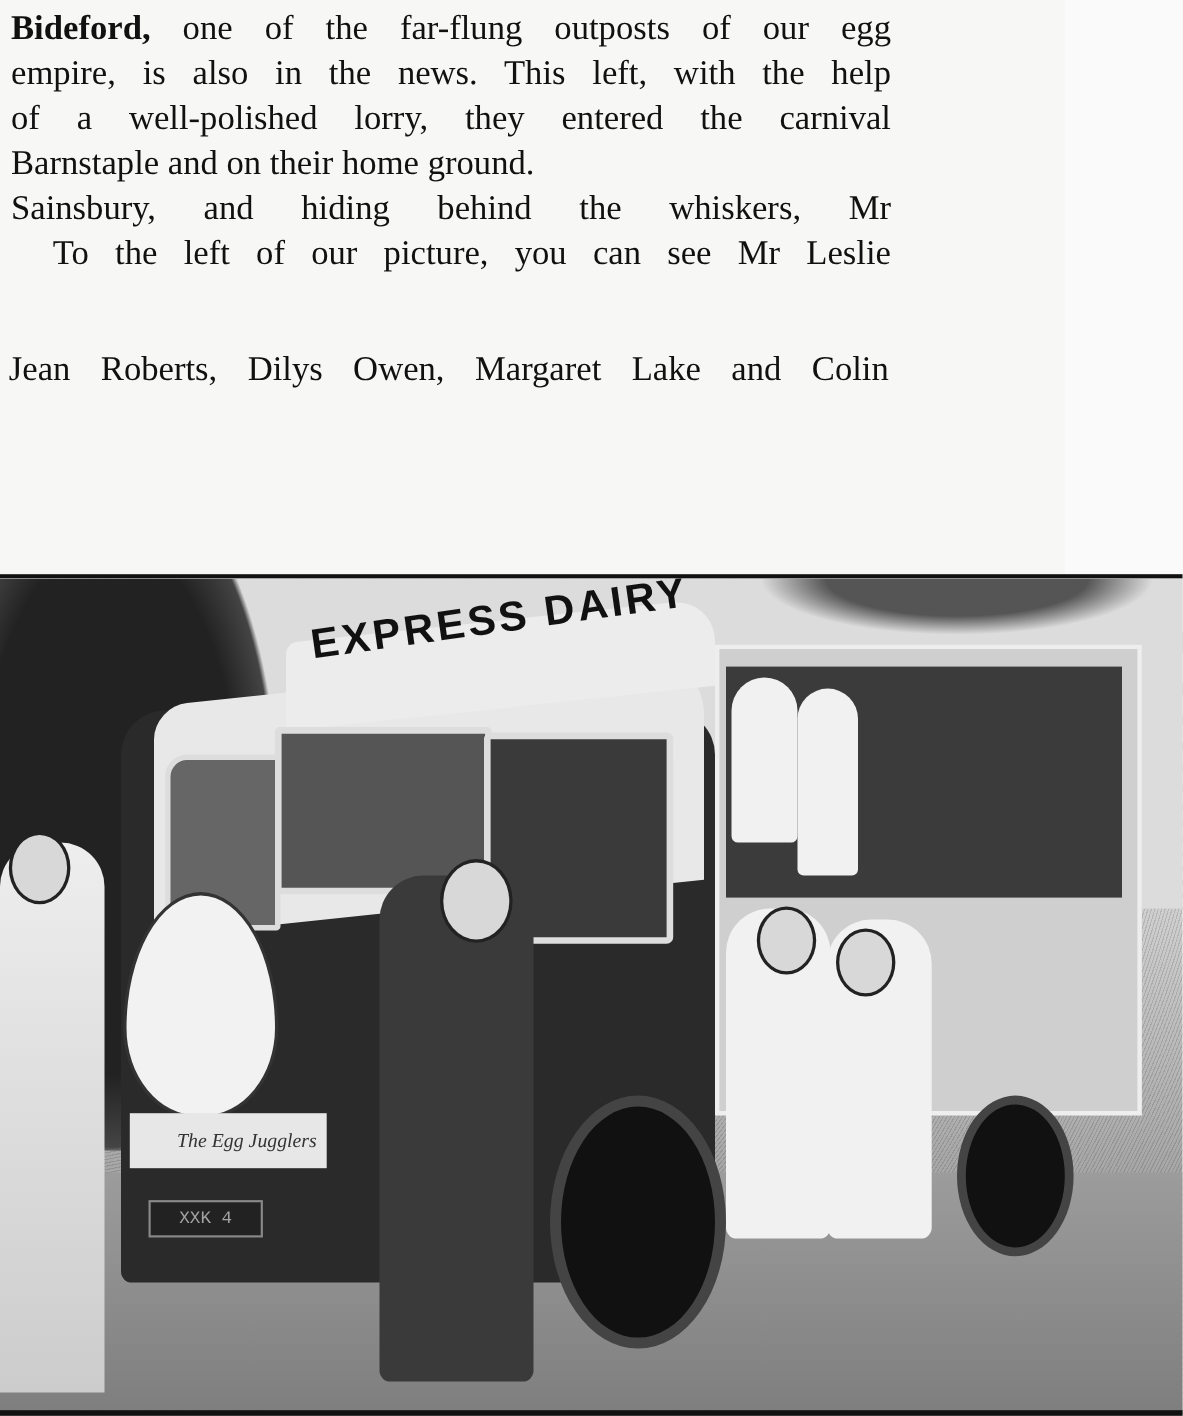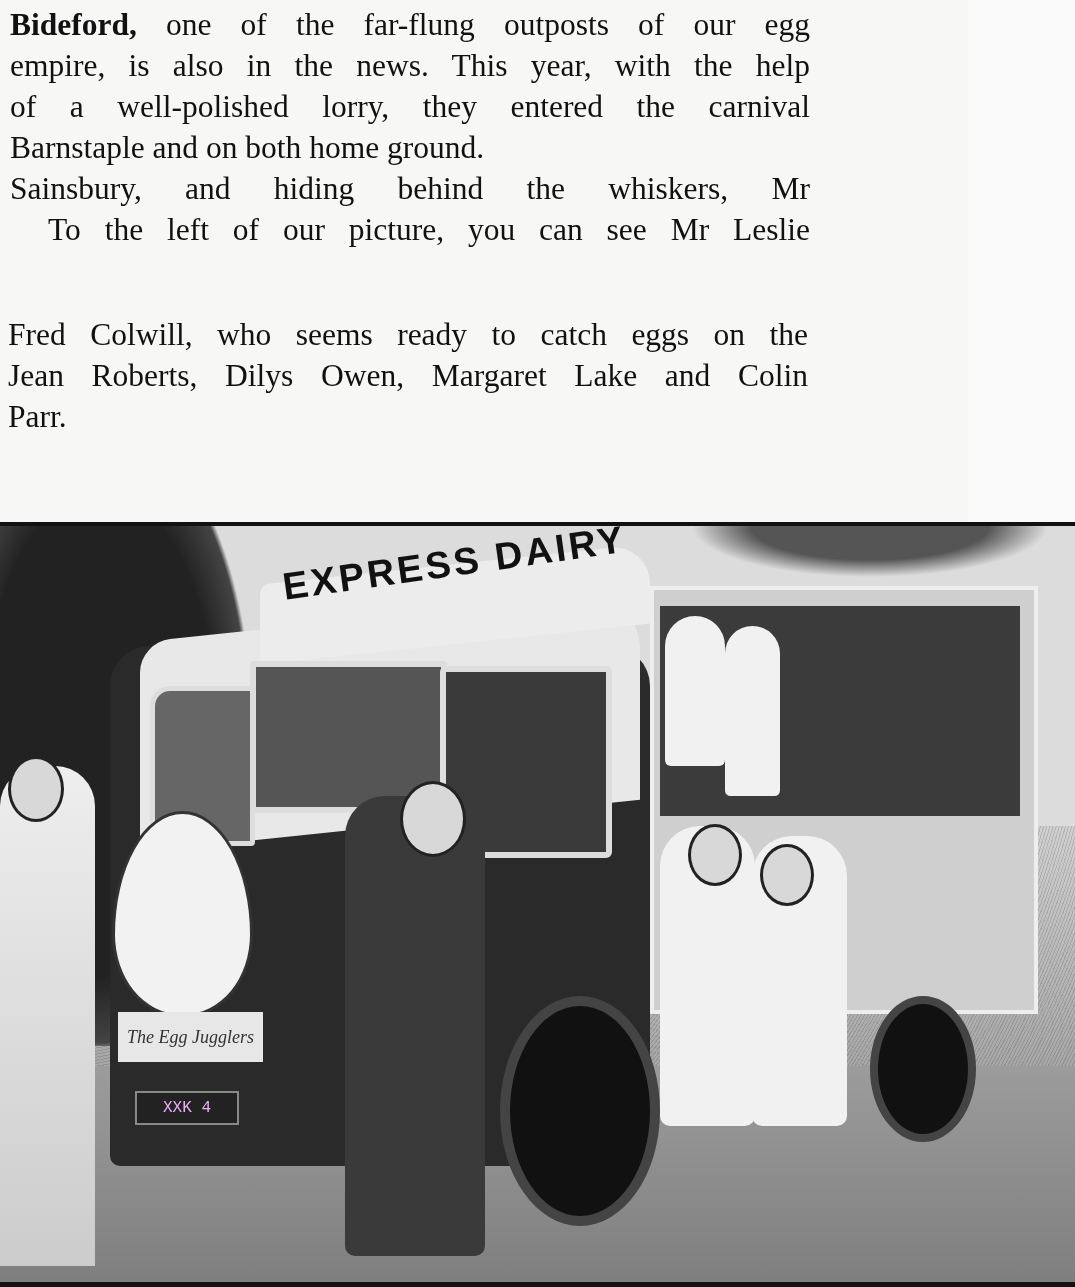--- a/index.html
+++ b/index.html
@@ -24,53 +24,51 @@
   .cab{position:absolute;left:110px;top:120px;width:540px;height:520px;background:#2a2a2a;border-radius:40px 40px 10px 10px;}
   .cabtop{position:absolute;left:140px;top:90px;width:500px;height:210px;background:#e8e8e8;border-radius:30px 60px 0 0;transform:skewY(-6deg);}
   .sign{position:absolute;left:260px;top:38px;width:390px;height:80px;background:#ececec;border-radius:10px 40px 0 0;transform:skewY(-6deg);}
   .signtext{position:absolute;left:280px;top:40px;font-family:"Liberation Sans","DejaVu Sans",sans-serif;font-weight:bold;font-size:38px;letter-spacing:3px;color:#111;transform:rotate(-8deg);transform-origin:left top;}
   .window1{position:absolute;left:250px;top:135px;width:185px;height:140px;background:#555;border:6px solid #ddd;border-radius:4px;}
   .window2{position:absolute;left:150px;top:160px;width:95px;height:150px;background:#666;border:5px solid #ddd;border-radius:20px 4px 4px 4px;}
   .door{position:absolute;left:440px;top:140px;width:160px;height:180px;background:#3a3a3a;border:6px solid #ddd;border-radius:6px;}
   .body{position:absolute;left:650px;top:60px;width:380px;height:420px;background:#cfcfcf;border:4px solid #eee;}
   .bodywin{position:absolute;left:660px;top:80px;width:360px;height:210px;background:#3b3b3b;}
   .egg{position:absolute;left:112px;top:285px;width:135px;height:200px;background:#f2f2f2;border-radius:50% 50% 48% 48% / 60% 60% 40% 40%;border:3px solid #333;}
-  .eggsign{position:absolute;left:118px;top:486px;width:145px;height:50px;background:#e7e7e7;font-family:"Liberation Serif",serif;font-style:italic;font-size:18px;color:#333;line-height:50px;text-align:center;}
-  .plate{position:absolute;left:135px;top:565px;width:100px;height:30px;background:#222;border:2px solid #888;color:#f0abfc;font-family:"Liberation Mono",monospace;font-size:16px;line-height:30px;text-align:center;}
+  .eggsign{position:absolute;left:118px;top:486px;width:145px;height:50px;background:#e7e7e7;font-family:"Liberation Serif",serif;font-style:italic;font-size:18px;color:#333;line-height:50px;text-align:center;padding-left:34px;}
+  .plate{position:absolute;left:135px;top:565px;width:100px;height:30px;background:#222;border:2px solid #888;color:#a3a3a3;font-family:"Liberation Mono",monospace;font-size:16px;line-height:30px;text-align:center;}
   .wheel{position:absolute;left:500px;top:470px;width:140px;height:210px;background:#111;border-radius:50%;border:10px solid #444;}
   .wheel2{position:absolute;left:870px;top:470px;width:90px;height:130px;background:#111;border-radius:50%;border:8px solid #444;}
   .person{position:absolute;background:#f1f1f1;}
   .p-left{left:0;top:240px;width:95px;height:500px;border-radius:40px 40px 0 0;background:linear-gradient(#eee,#ccc);}
   .p-clown{left:345px;top:270px;width:140px;height:460px;background:#3a3a3a;border-radius:40px 40px 10px 10px;}
   .p-n1{left:660px;top:300px;width:95px;height:300px;border-radius:40px 40px 10px 10px;}
   .p-n2{left:752px;top:310px;width:95px;height:290px;border-radius:40px 40px 10px 10px;}
   .p-top1{left:665px;top:90px;width:60px;height:150px;border-radius:30px 30px 6px 6px;}
   .p-top2{left:725px;top:100px;width:55px;height:170px;border-radius:30px 30px 6px 6px;}
   .head{position:absolute;border-radius:50%;background:#d8d8d8;border:3px solid #222;}
   .sr-only{position:absolute;width:1px;height:1px;overflow:hidden;clip:rect(0 0 0 0);}
   .bottomrule{position:absolute;left:0;top:1282px;width:1075px;height:5px;background:#111;}
 </style>
 </head>
 <body>
 
 <div class="page">
 
   <div class="col" id="colA">
     <span class="line"><span class="bold">Bideford,</span><span> one of the far-flung outposts of our egg</span></span>
-    <span class="line">empire, is also in the news. This year, with the help</span>
+    <span class="line">empire, is also in the news. This left, with the help</span>
     <span class="line">of a well-polished lorry, they entered the carnival</span>
-    <span class="line last">Barnstaple and on both home ground.</span>
+    <span class="line last">Barnstaple and on their home ground.</span>
     <span class="line">Sainsbury, and hiding behind the whiskers, Mr</span>
     <span class="line indent">To the left of our picture, you can see Mr Leslie</span>
   </div>
 
   <div class="col" id="colB">
-    <span class="line">Fred Colwill, who seems ready to catch eggs on the</span>
     <span class="line">Jean Roberts, Dilys Owen, Margaret Lake and Colin</span>
-    <span class="line last">Parr.</span>
   </div>
 
   <div class="rule"></div>
 
   <div class="photo">
     <span class="sr-only">Black and white halftone photograph of a decorated Express Dairy lorry at a carnival with staff posing</span>
     <div class="sky"></div>
     <div class="tree"></div>
     <div class="tree2"></div>
     <div class="ground"></div>

